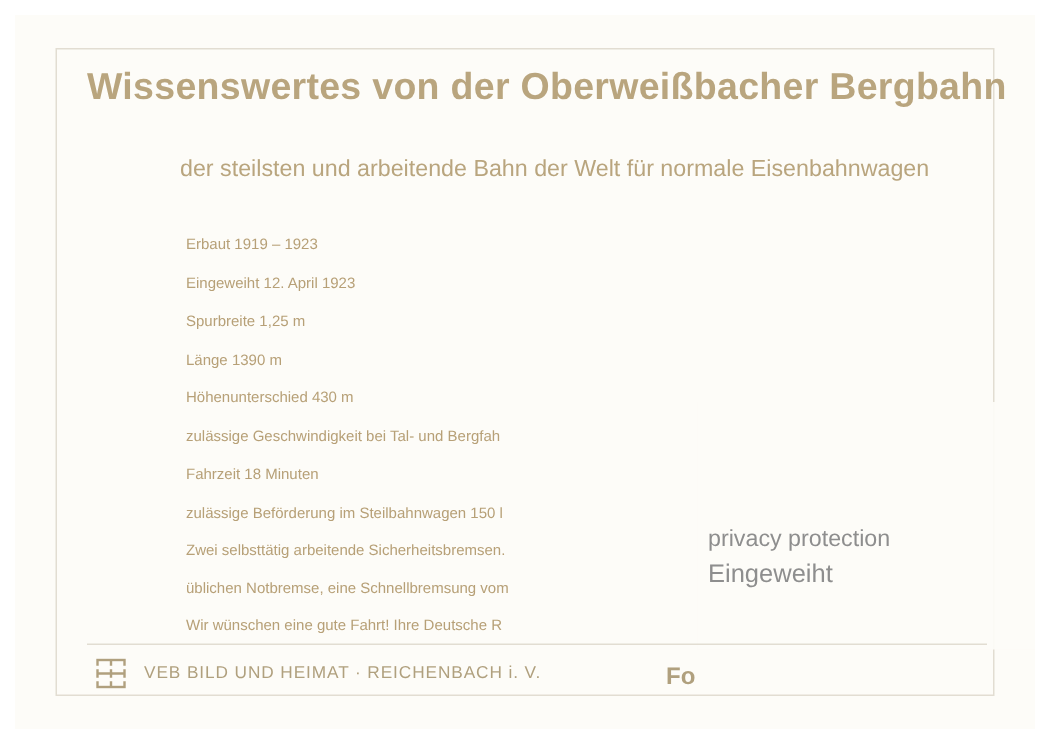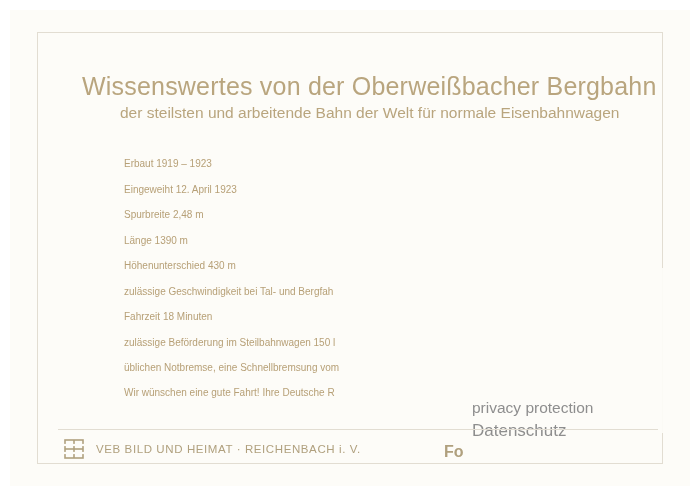--- a/index.html
+++ b/index.html
@@ -27,28 +27,27 @@
     left: 27px;
     top: 22px;
     width: 626px;
     height: 432px;
     border: 1px solid #e2ddd2;
     box-sizing: border-box;
   }
   .title {
     position: absolute;
     left: 48px;
-    top: 62px;
+    top: 34px;
     width: 580px;
     font-size: 25px;
-    font-weight: normal;
+    font-weight: bold;
     color: #b9a57e;
     letter-spacing: 0.2px;
     white-space: nowrap;
-    margin-left: 24px;
   }
   .subtitle {
     position: absolute;
     left: 110px;
     top: 94px;
     width: 540px;
     font-size: 15.5px;
     color: #b9a57e;
     white-space: nowrap;
   }
@@ -113,21 +112,20 @@
   }
   .watermark {
     position: absolute;
     left: 462px;
     top: 338px;
     width: 226px;
     text-align: left;
     color: #8e8e8e;
     font-size: 15.5px;
     line-height: 23px;
-    margin-top: 48px;
   }
   .watermark .wm-line2 {
     font-size: 17px;
   }
   .overlay-mask {
     position: absolute;
     left: 455px;
     top: 258px;
     width: 225px;
     height: 165px;
@@ -141,35 +139,36 @@
 
   <div class="inner-border"></div>
 
   <div class="title">Wissenswertes von der Oberweißbacher Bergbahn</div>
 
   <div class="subtitle">der steilsten und arbeitende Bahn der Welt für normale Eisenbahnwagen</div>
 
   <div class="facts">
     <div class="fact-line">Erbaut  1919 – 1923</div>
     <div class="fact-line">Eingeweiht  12. April 1923</div>
-    <div class="fact-line">Spurbreite  2,48 m</div>
+    <div class="fact-line">Spurbreite  1,25 m</div>
     <div class="fact-line">Länge  1390 m</div>
     <div class="fact-line">Höhenunterschied  430 m</div>
     <div class="fact-line">zulässige Geschwindigkeit bei Tal- und Bergfah</div>
     <div class="fact-line">Fahrzeit  18 Minuten</div>
     <div class="fact-line">zulässige Beförderung im Steilbahnwagen 150 l</div>
+    <div class="fact-line tight">Zwei selbsttätig arbeitende Sicherheitsbremsen.</div>
     <div class="fact-line tight">üblichen Notbremse, eine Schnellbremsung vom</div>
     <div class="fact-line tight">Wir wünschen eine gute Fahrt!  Ihre Deutsche R</div>
   </div>
 
   <div class="overlay-mask"></div>
 
   <div class="watermark">
     <div class="wm-line1">privacy protection</div>
-    <div class="wm-line2">Datenschutz</div>
+    <div class="wm-line2">Eingeweiht</div>
   </div>
 
   <div class="footer">
     <div class="footer-rule"></div>
     <div class="logo">
       <svg width="24" height="24" viewBox="0 0 24 24">
         <rect x="3" y="3" width="18" height="18" fill="none" stroke="#b0a07e" stroke-width="1.6"></rect>
         <line x1="3" y1="12" x2="21" y2="12" stroke="#b0a07e" stroke-width="1.6"></line>
         <line x1="12" y1="3" x2="12" y2="21" stroke="#b0a07e" stroke-width="1.6"></line>
         <line x1="0.5" y1="8" x2="23.5" y2="8" stroke="#fdfcf8" stroke-width="2.2"></line>

